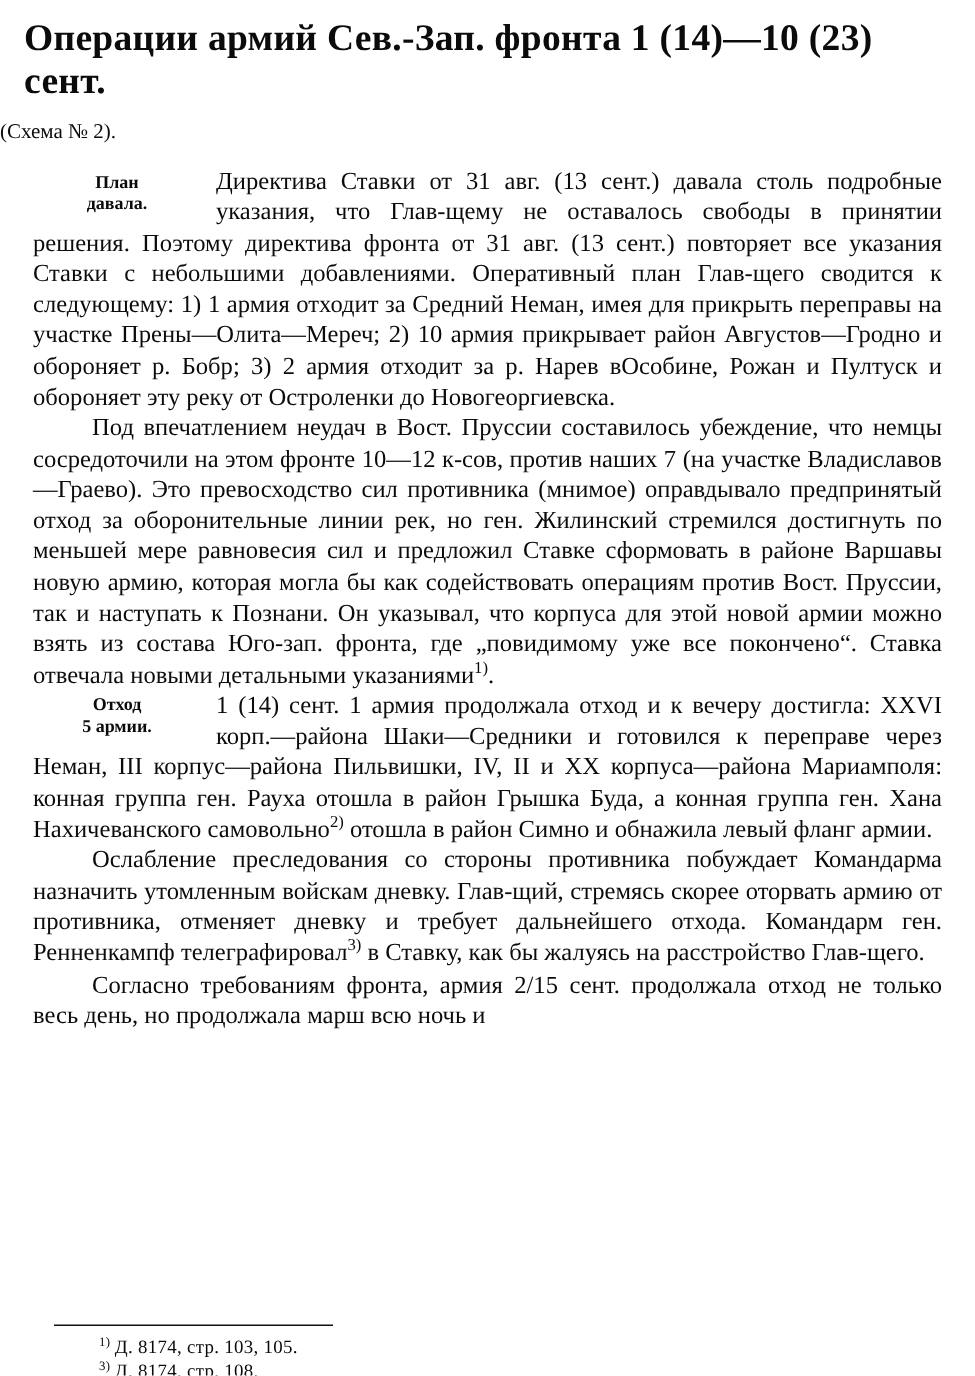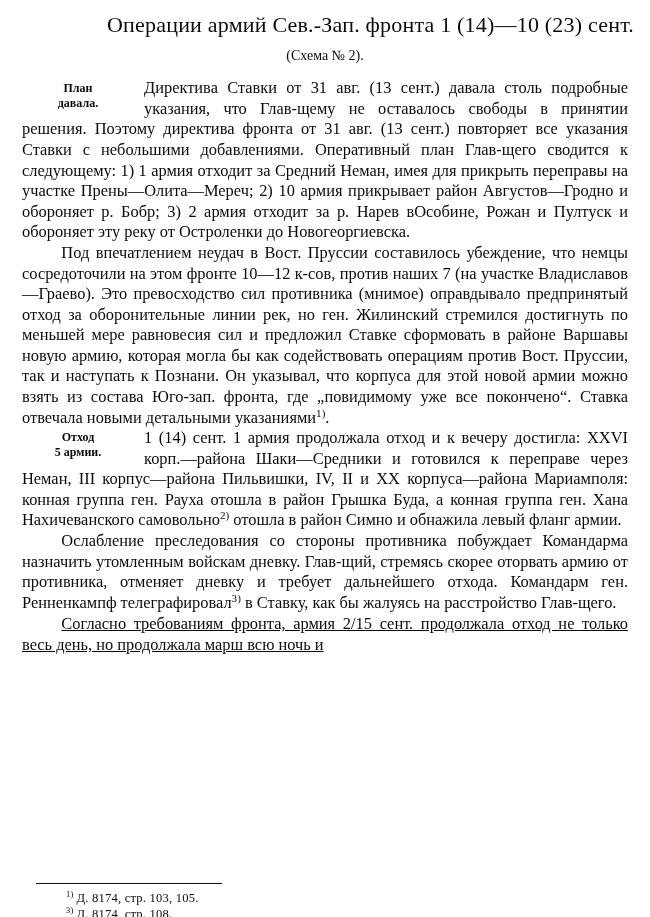--- a/index.html
+++ b/index.html
@@ -15,46 +15,45 @@
     overflow: hidden;
   }
   .page {
     position: relative;
     width: 650px;
     height: 917px;
     padding: 0;
     box-sizing: border-box;
   }
   .title {
-    text-align: right;
-    font-weight: normal;
-    font-size: 22px;
+    text-align: left;
+    font-weight: bold;
+    font-size: 25px;
     letter-spacing: 0.2px;
     margin: 12px 16px 0 16px;
     line-height: 1.15;
   }
   .subtitle {
-    text-align: center;
+    text-align: left;
     font-size: 14px;
     margin: 11px 0 0 0;
   }
   .body {
     margin: 14px 22px 0 22px;
     font-size: 16.4px;
     line-height: 1.255;
     text-align: justify;
     text-justify: inter-word;
   }
   p {
     margin: 0 0 0 0;
     text-indent: 0;
   }
   p + p {
     margin-top: 1px;
-    text-decoration: underline;
   }
   .indent {
     text-indent: 2.4em;
   }
   .sidehead {
     float: left;
     width: 112px;
     text-align: center;
     font-weight: bold;
     font-size: 12px;

